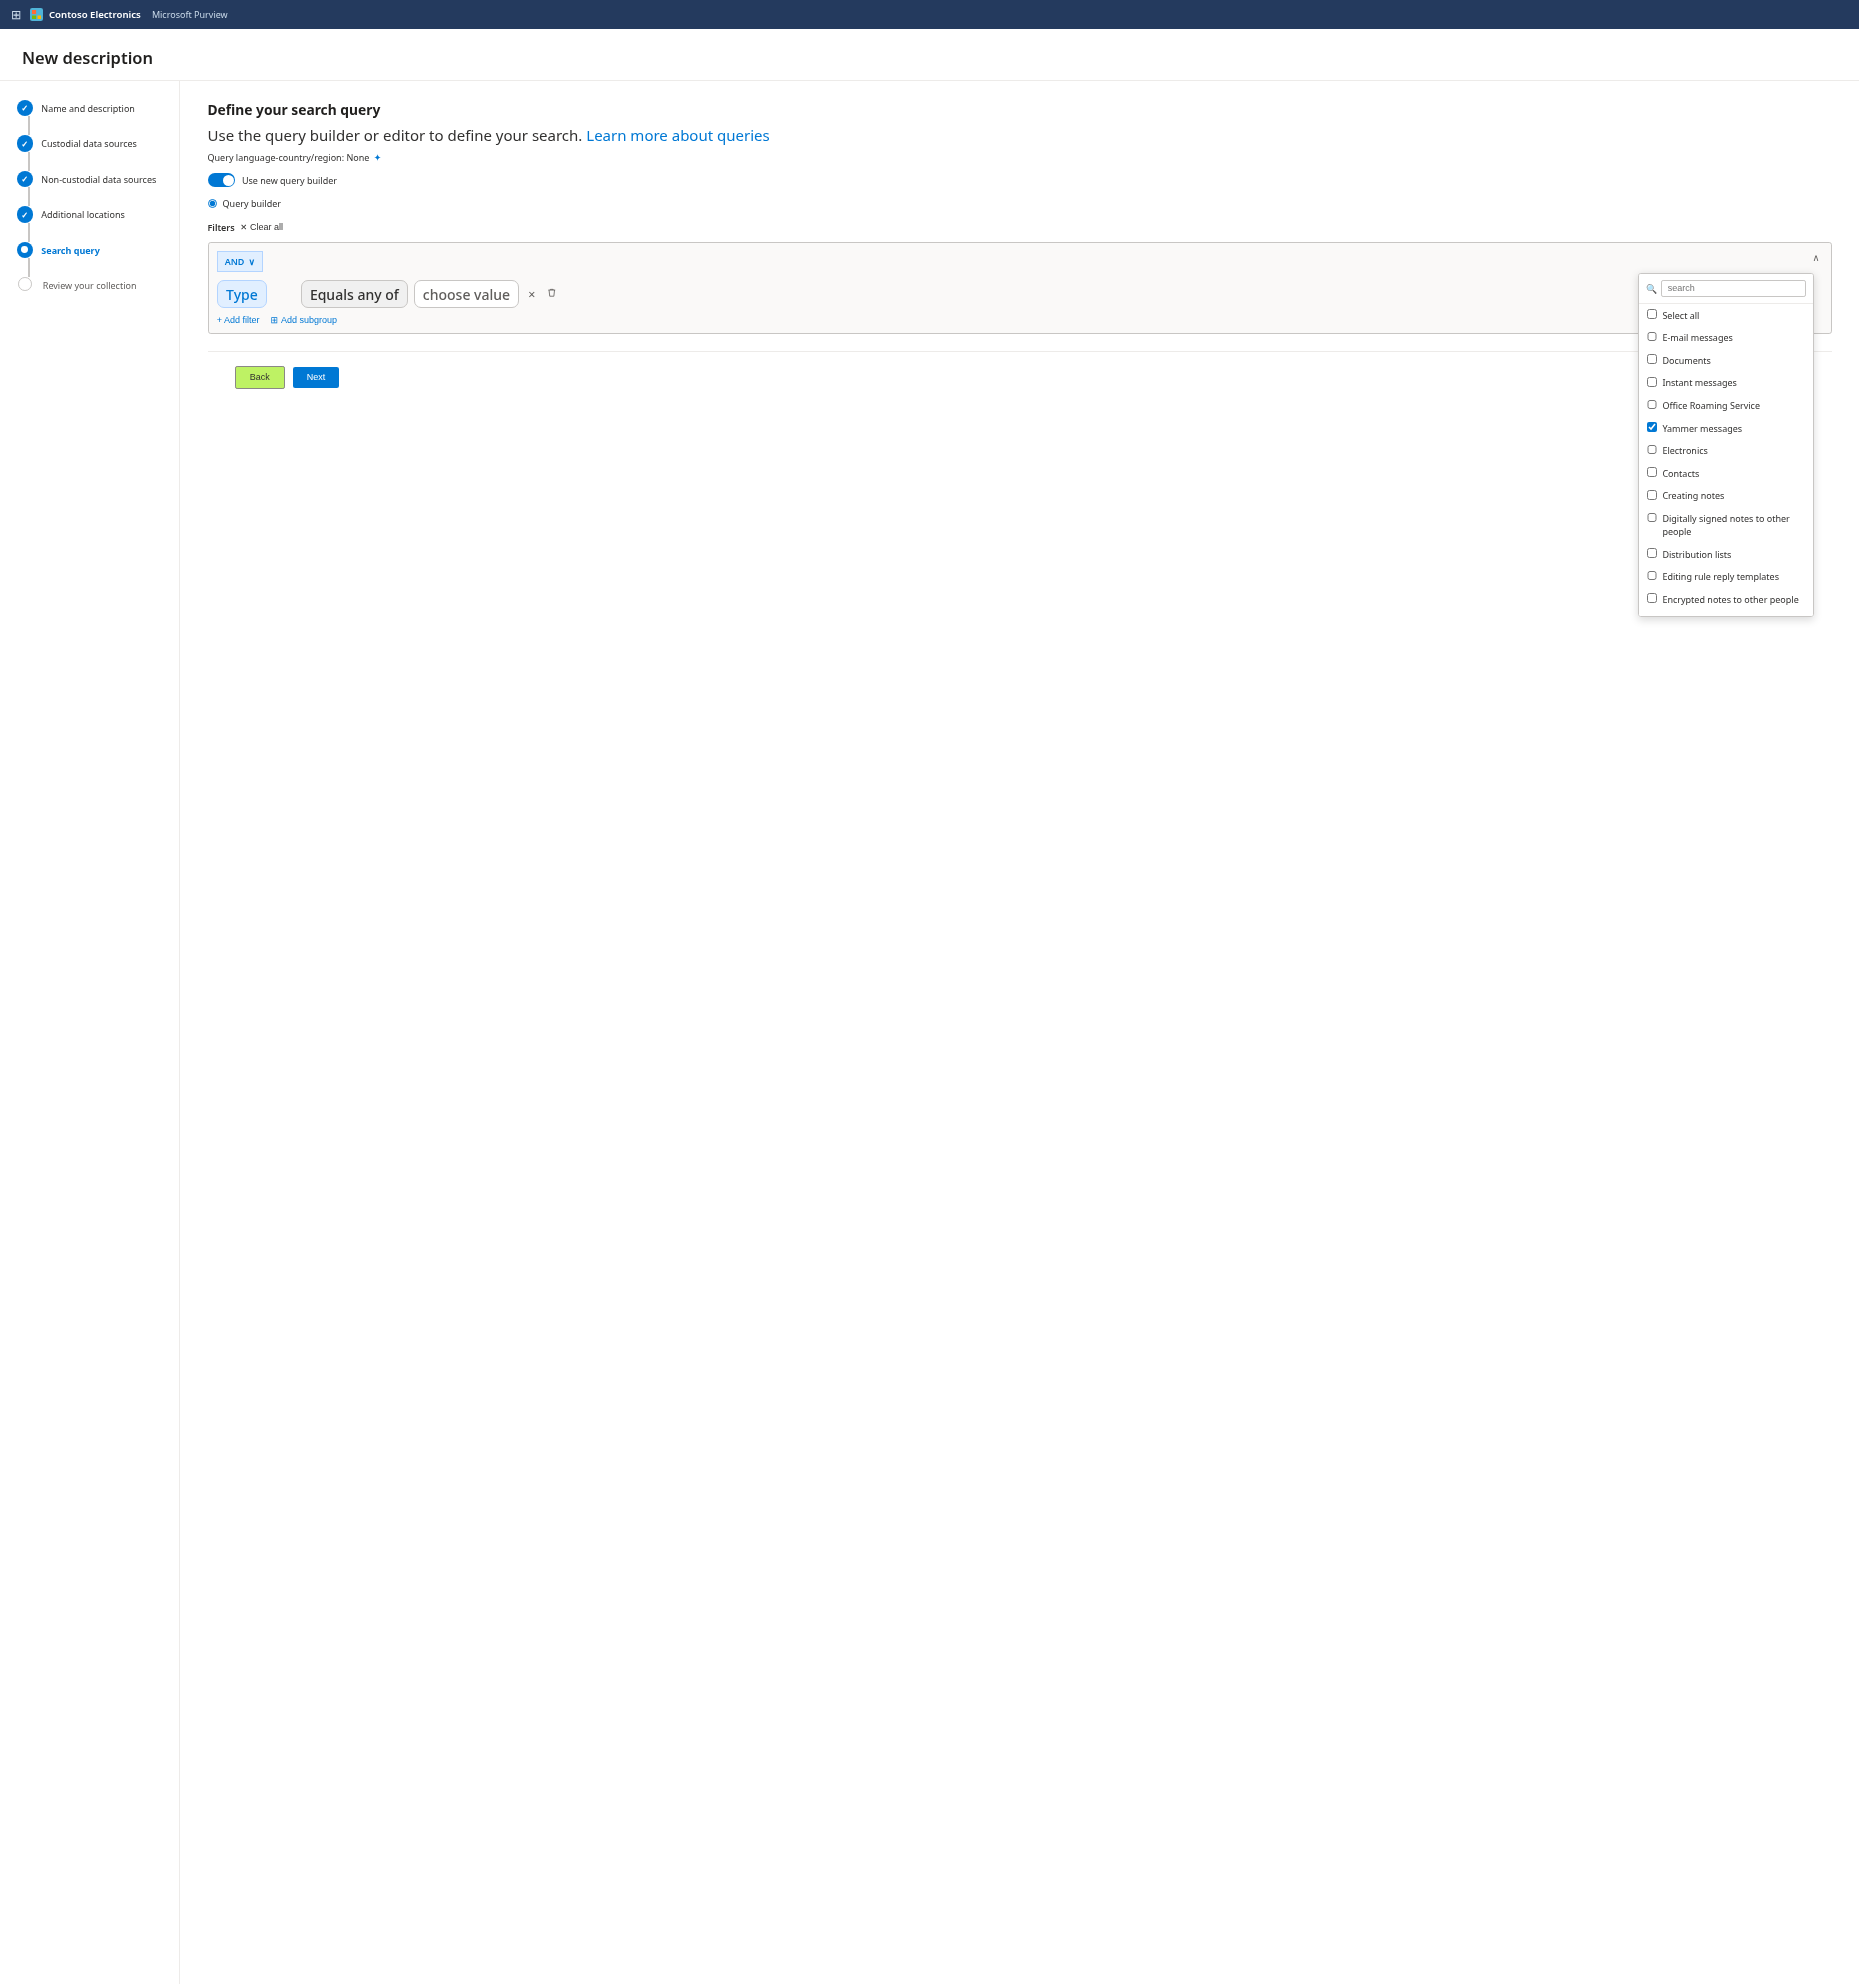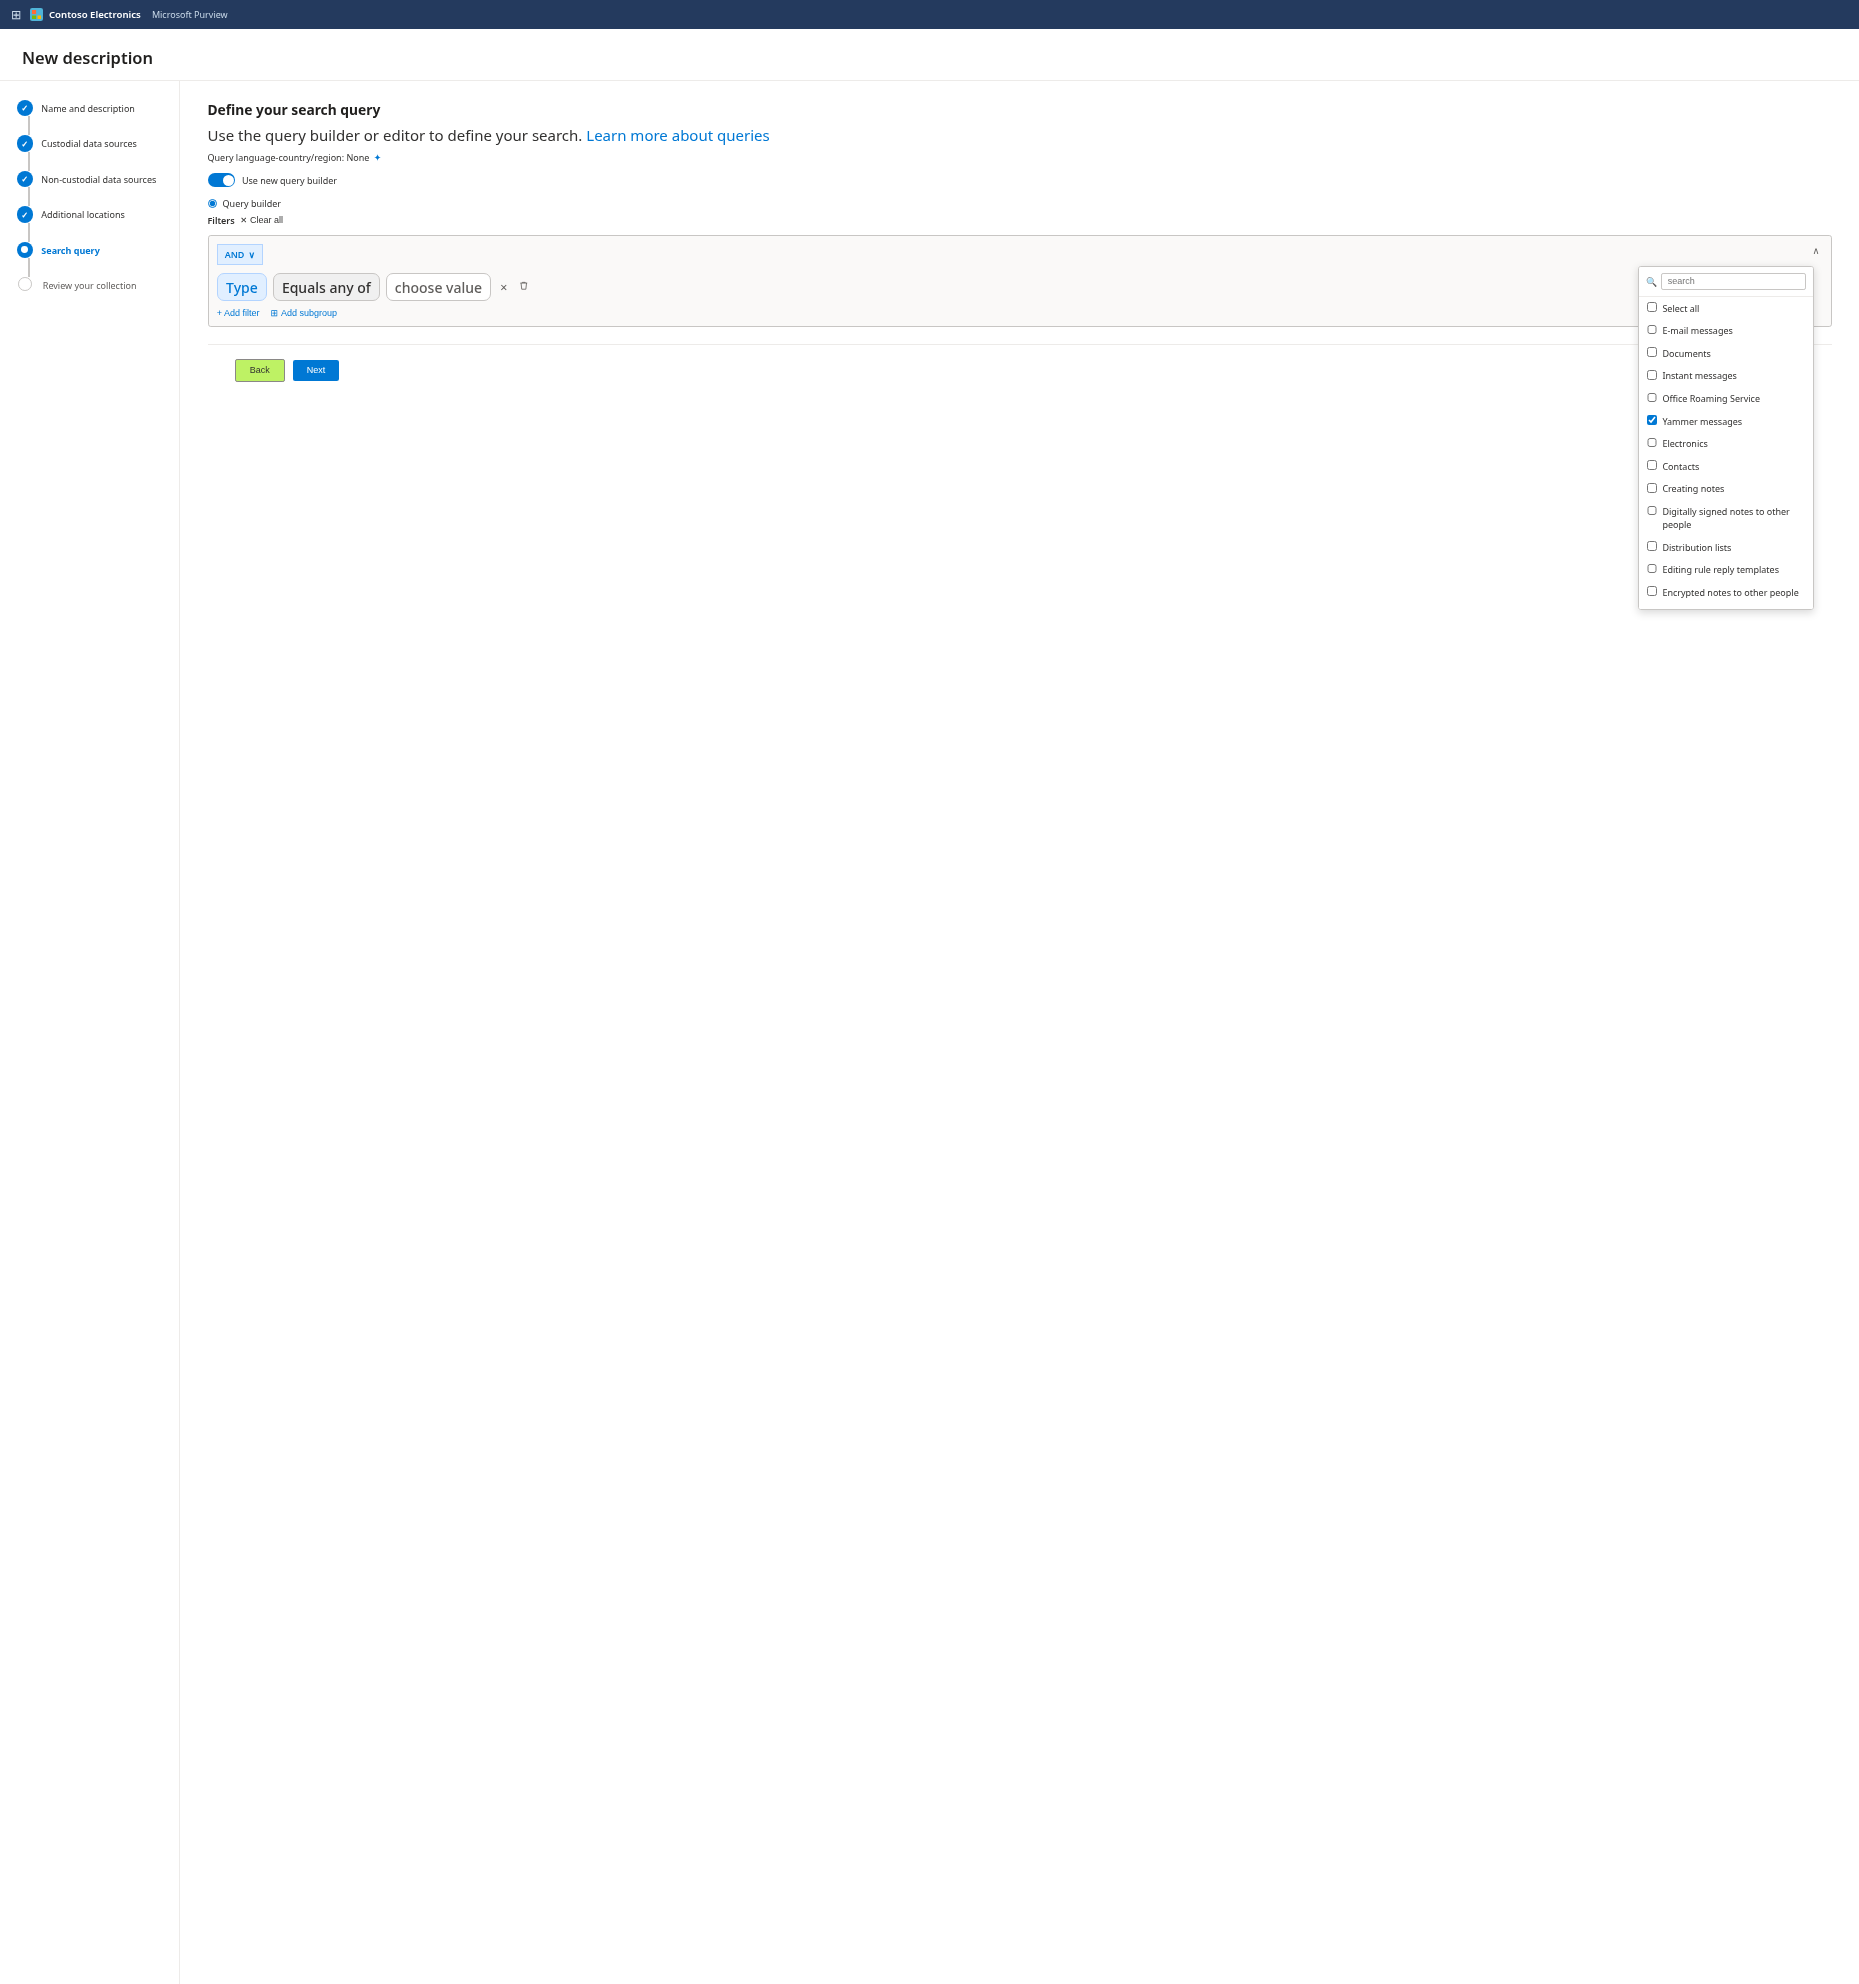--- a/index.html
+++ b/index.html
@@ -174,21 +174,21 @@
     .toggle-label {
       font-size: 9px;
       color: #323130;
     }
 
     
     .radio-group {
       display: flex;
       flex-direction: column;
       gap: 6.9px;
-      margin-bottom: 4px;
+      margin-bottom: 11px;
     }
     .radio-item {
       display: flex;
       align-items: center;
       gap: 5.5px;
       font-size: 9px;
     }
     .radio-item input[type="radio"] {
       accent-color: #0078d4;
       width: 9.6px;
@@ -257,20 +257,21 @@
       font-size: 14px;
       color: #0078d4;
       font-weight: 500;
       cursor: pointer;
     }
 
     .filter-chip.condition {
       background: #f0f0f0;
       border-color: #c8c6c4;
       color: #323130;
+      margin-left: 28px;
     }
 
     .filter-chip.value {
       background: #fff;
       border-color: #c8c6c4;
       color: #605e5c;
       min-width: 83px;
     }
 
     .filter-icon-btn {

